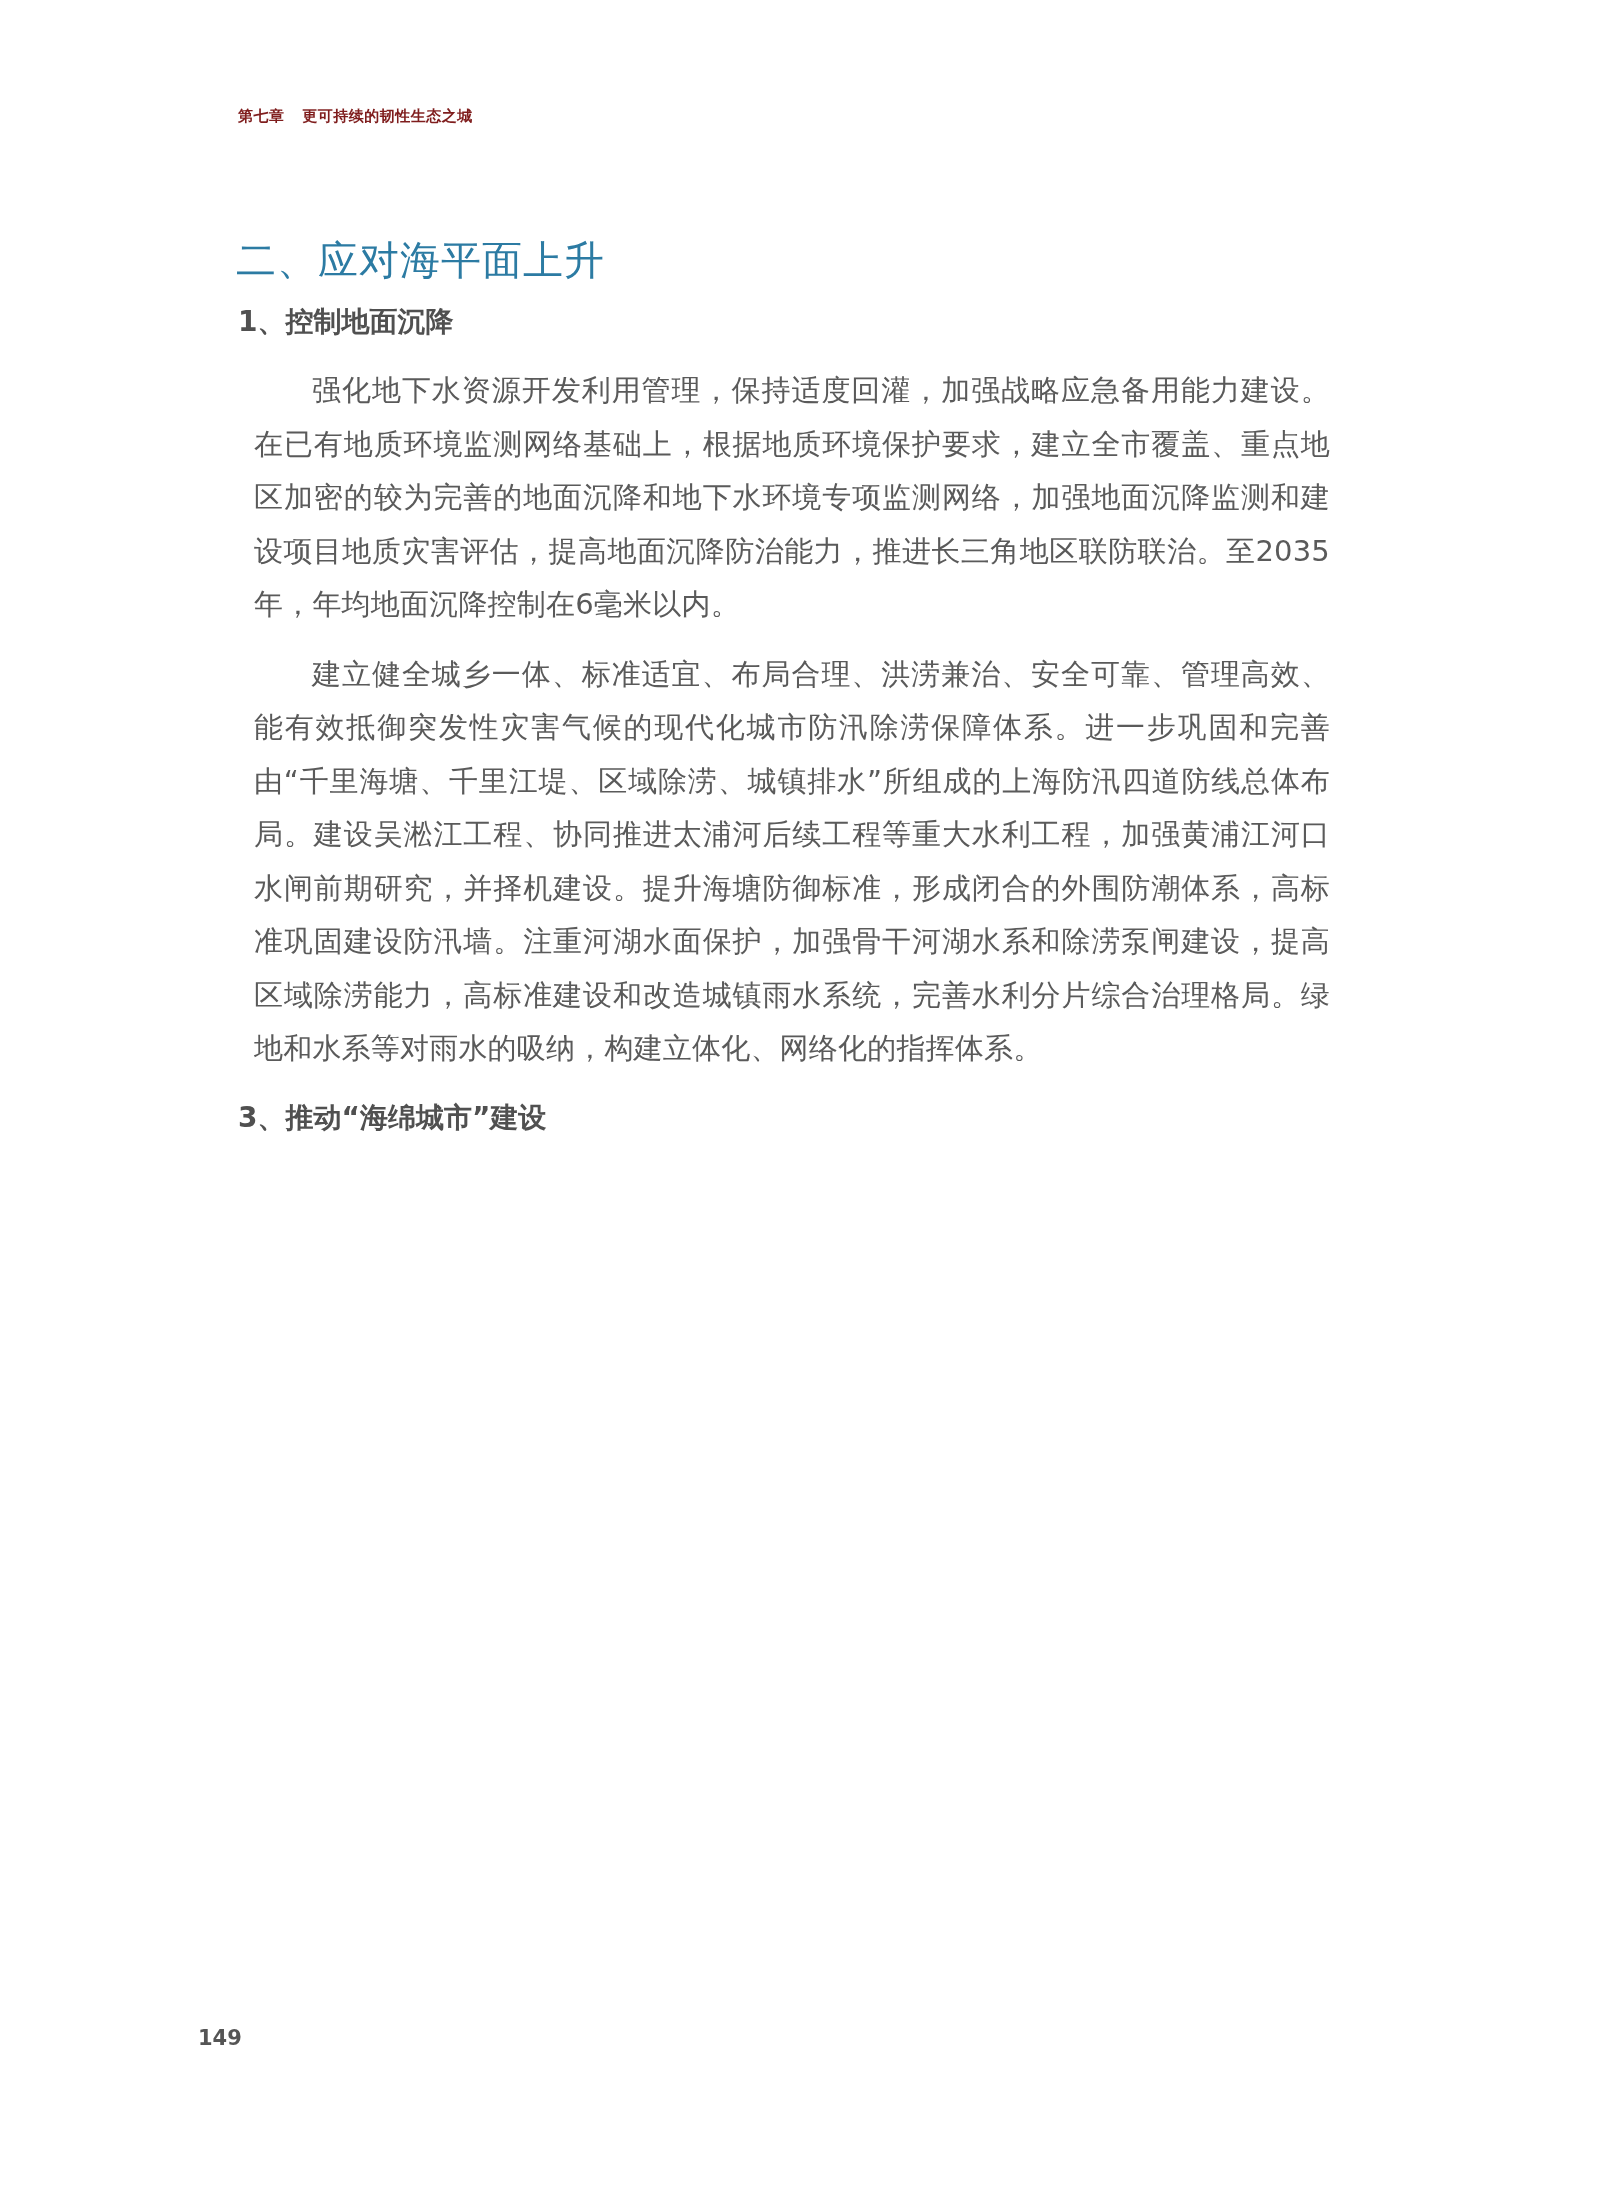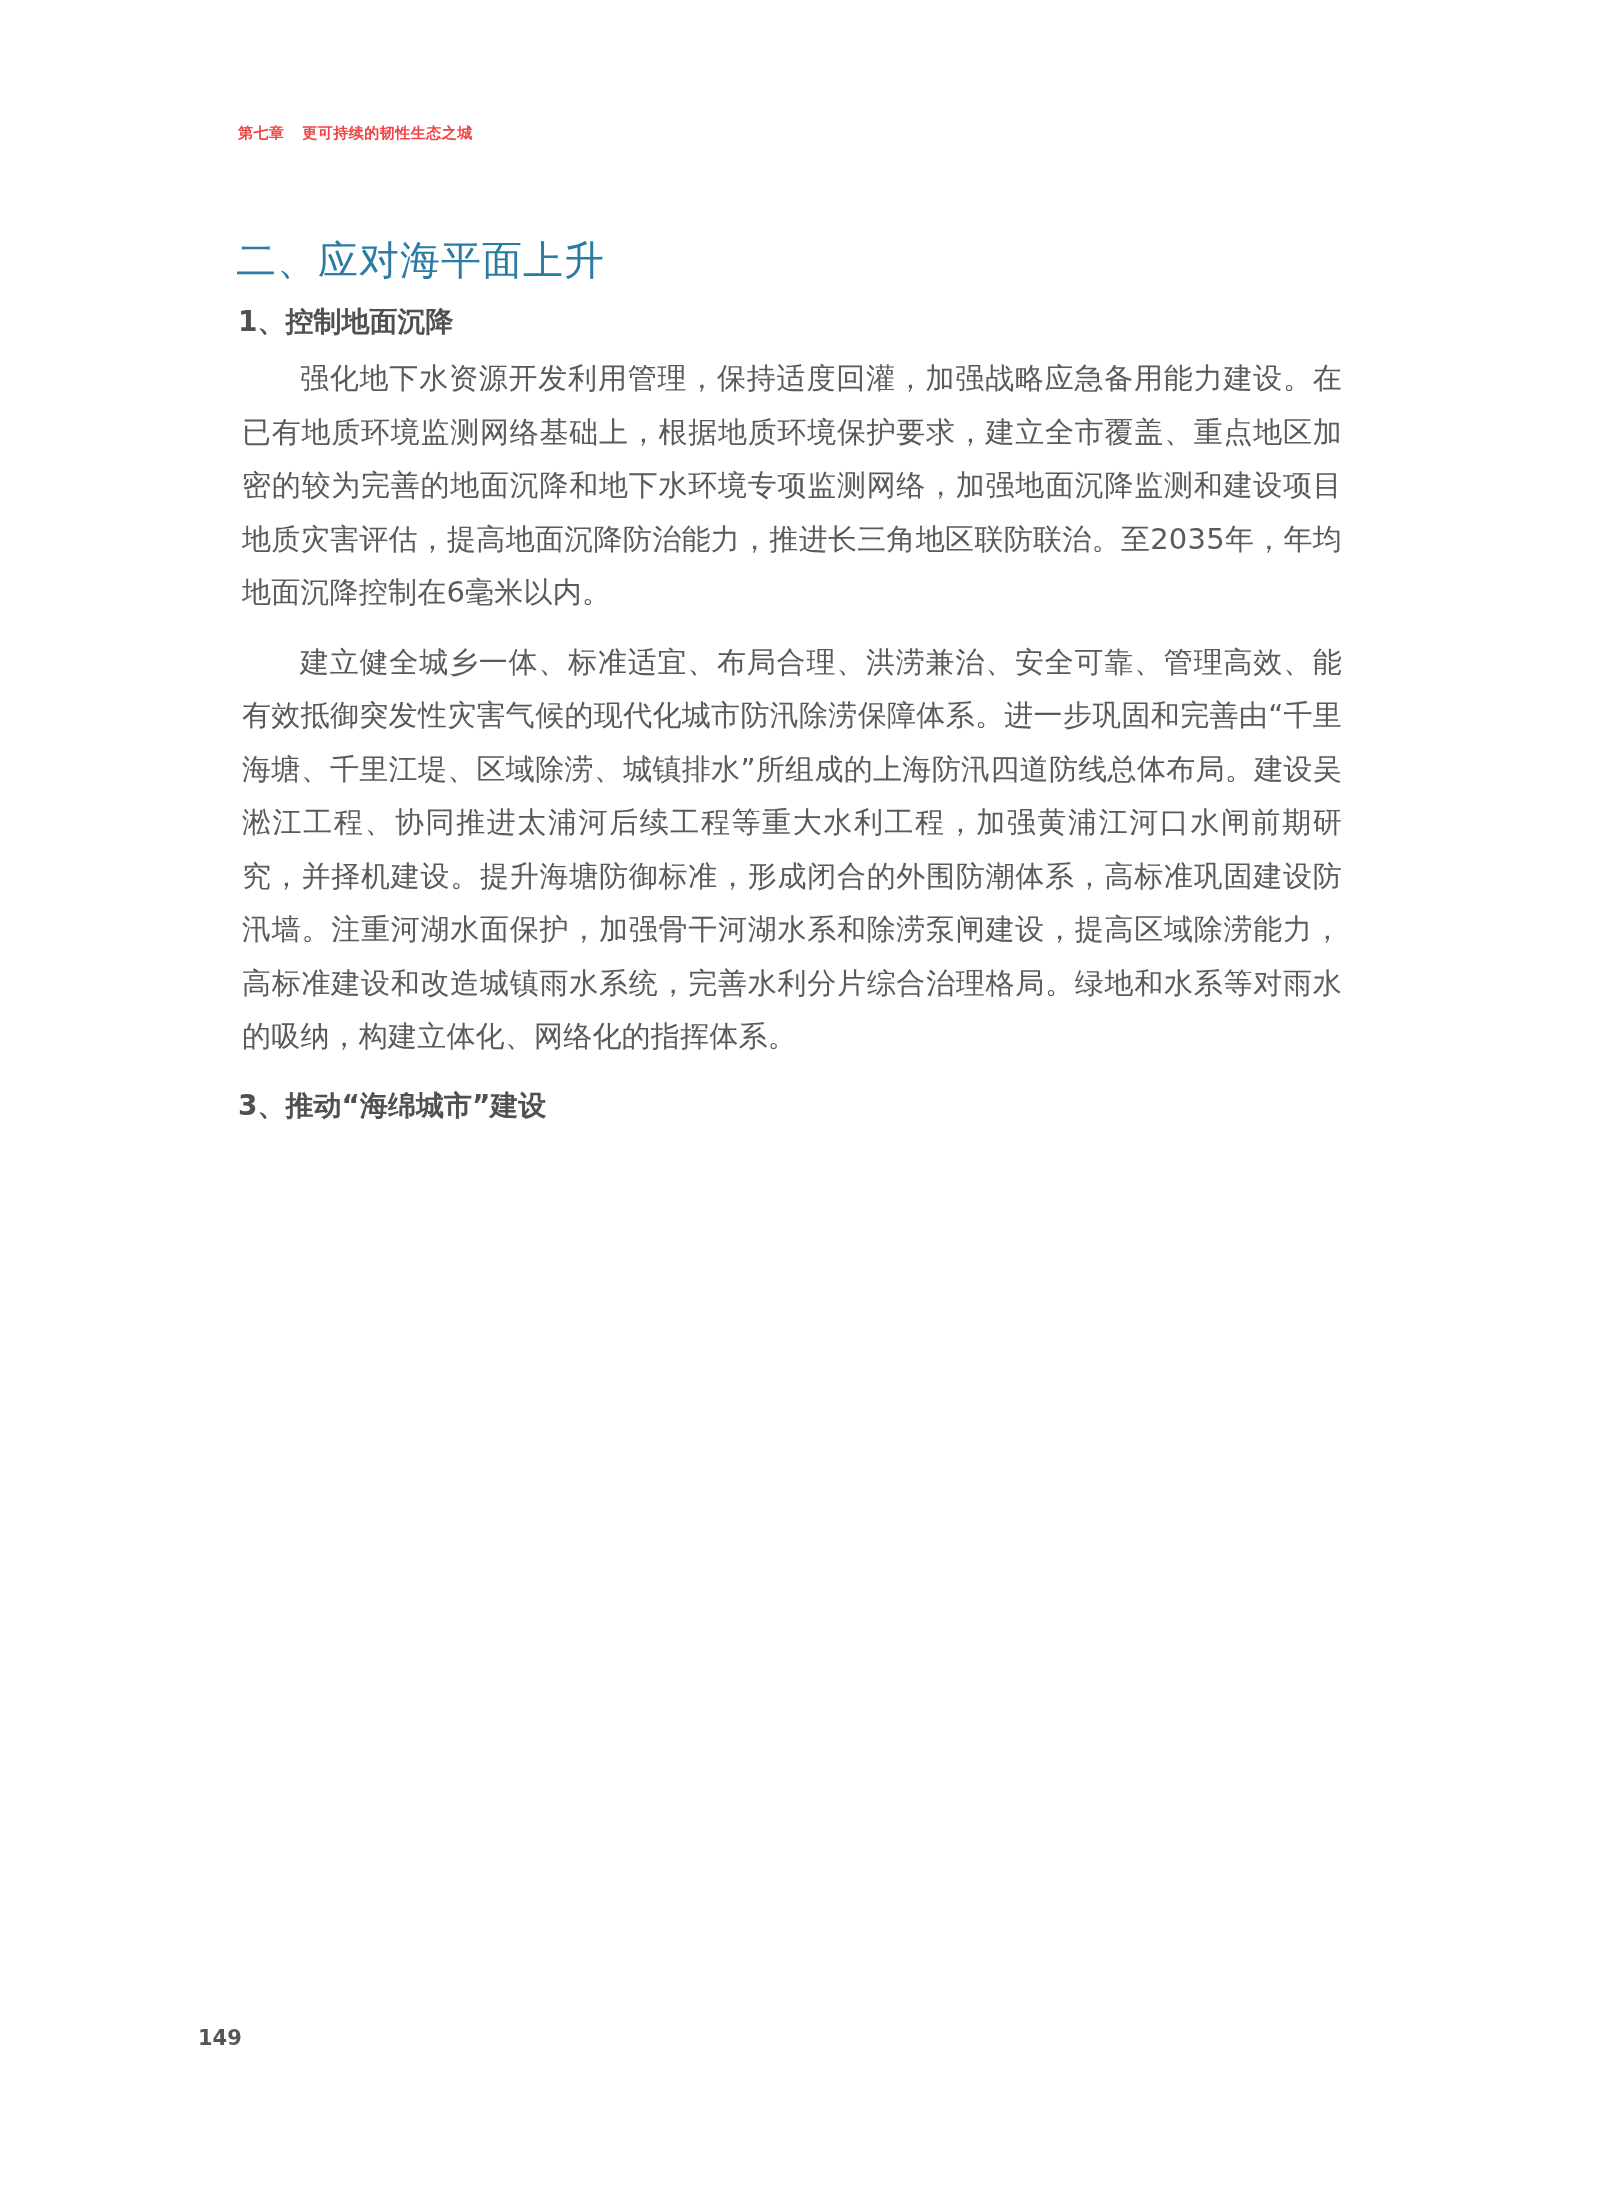--- a/index.html
+++ b/index.html
@@ -11,24 +11,24 @@
       width: 1614px;
       height: 2205px;
       position: relative;
       overflow: hidden;
       font-family: "DejaVu Sans", "Liberation Sans", sans-serif;
       color: #555555;
     }
     .running-header {
       position: absolute;
       left: 238px;
-      top: 124px;
+      top: 107px;
       font-size: 15px;
       font-weight: bold;
-      color: #ef4444;
+      color: #7f1d1d;
       letter-spacing: 0.5px;
     }
     .running-header .chapter-num {
       margin-right: 12px;
     }
     .section-title {
       position: absolute;
       left: 236px;
       top: 232px;
       font-size: 40px;
@@ -54,21 +54,21 @@
       margin: 0;
       line-height: 52px;
       height: 52px;
     }
     .body-text {
       font-size: 29px;
       line-height: 53.5px;
       color: #5a5a5a;
       text-align: justify;
       text-indent: 2em;
-      margin: 4px;
+      margin: 16px;
       letter-spacing: 0.2px;
     }
     #sub-1 { margin-top: 0; }
     #sub-2 { margin-top: 16px; }
     #sub-3 { margin-top: 16px; }
     .page-number {
       position: absolute;
       left: 198px;
       top: 2026px;
       font-size: 21px;

